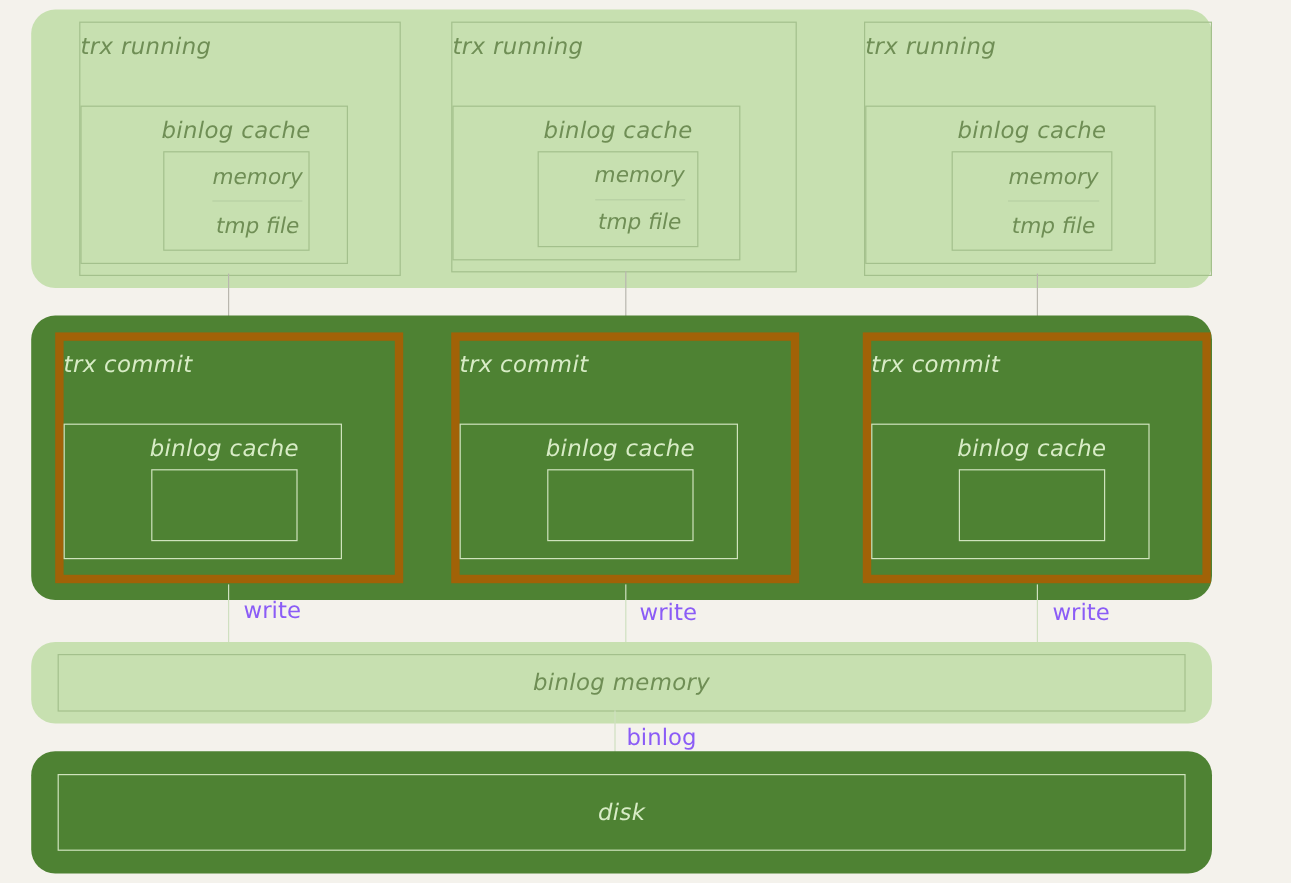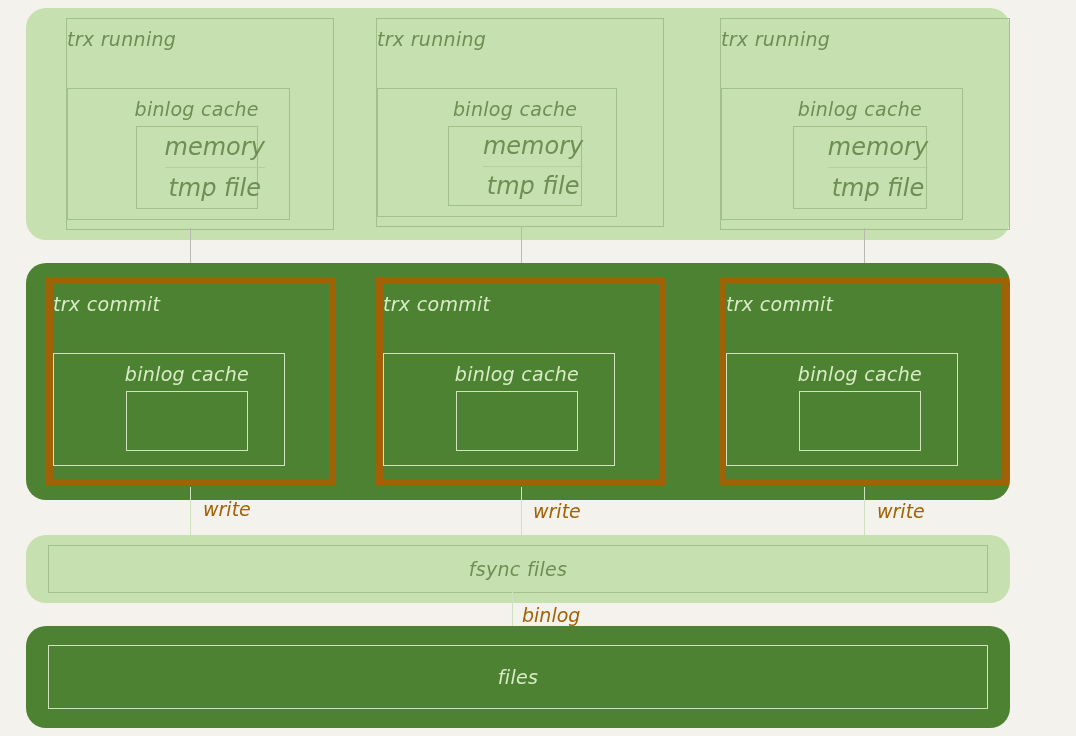--- a/index.html
+++ b/index.html
@@ -120,21 +120,21 @@
     flex: 1 1 auto;
     margin-bottom: 14px;
     display: flex;
     flex-direction: column;
   }
   .emptybox .cell { flex: 1 1 50%; }
   .emptybox .cell-top { border-bottom: 1px solid #cfe3bd; }
 
   .cell-label {
     font-family: "DejaVu Sans", sans-serif;
-    font-size: 24px;
+    font-size: 18px;
     font-style: italic;
     color: #6f8e55;
     white-space: nowrap;
   }
 
   
   .wide-inner {
     position: absolute;
     box-sizing: border-box;
     display: flex;
@@ -176,22 +176,21 @@
   #arr-wr-1 { left: 190px; top: 487px; height: 61px; }
   #arr-wr-2 { left: 521px; top: 487px; height: 61px; }
   #arr-wr-3 { left: 864px; top: 487px; height: 61px; }
 
   #arr-fsync { left: 512px; top: 592px; height: 53px; }
 
   .arrow-label {
     position: absolute;
     font-family: "DejaVu Sans", sans-serif;
     font-size: 19px;
-    font-style: italic;
-    color: #a16207;
+    color: #8b5cf6;
     white-space: nowrap;
   }
   #lbl-write-1 { left: 203px; top: 498px; }
   #lbl-write-2 { left: 533px; top: 500px; }
   #lbl-write-3 { left: 877px; top: 500px; }
   #lbl-fsync   { left: 522px; top: 604px; }
 </style>
 </head>
 <body>
 
@@ -286,24 +285,24 @@
   <div class="arrow arrow-pale" id="arr-wr-1"></div>
   <div class="arrow arrow-pale" id="arr-wr-2"></div>
   <div class="arrow arrow-pale" id="arr-wr-3"></div>
 
   <div class="arrow-label" id="lbl-write-1">write</div>
   <div class="arrow-label" id="lbl-write-2">write</div>
   <div class="arrow-label" id="lbl-write-3">write</div>
 
   <div class="band band-light" id="band-binlog"></div>
   <div class="wide-inner" id="inner-binlog">
-    <span class="card-label label-light" style="margin:0;">fsync files</span>
+    <span class="card-label label-light" style="margin:0;">binlog memory</span>
   </div>
 
   <div class="arrow arrow-pale" id="arr-fsync"></div>
   <div class="arrow-label" id="lbl-fsync">binlog</div>
 
   <div class="band band-dark" id="band-disk"></div>
   <div class="wide-inner" id="inner-disk">
-    <span class="card-label label-dark" style="margin:0;">files</span>
+    <span class="card-label label-dark" style="margin:0;">disk</span>
   </div>
 
 </div>
 
 </body></html>

